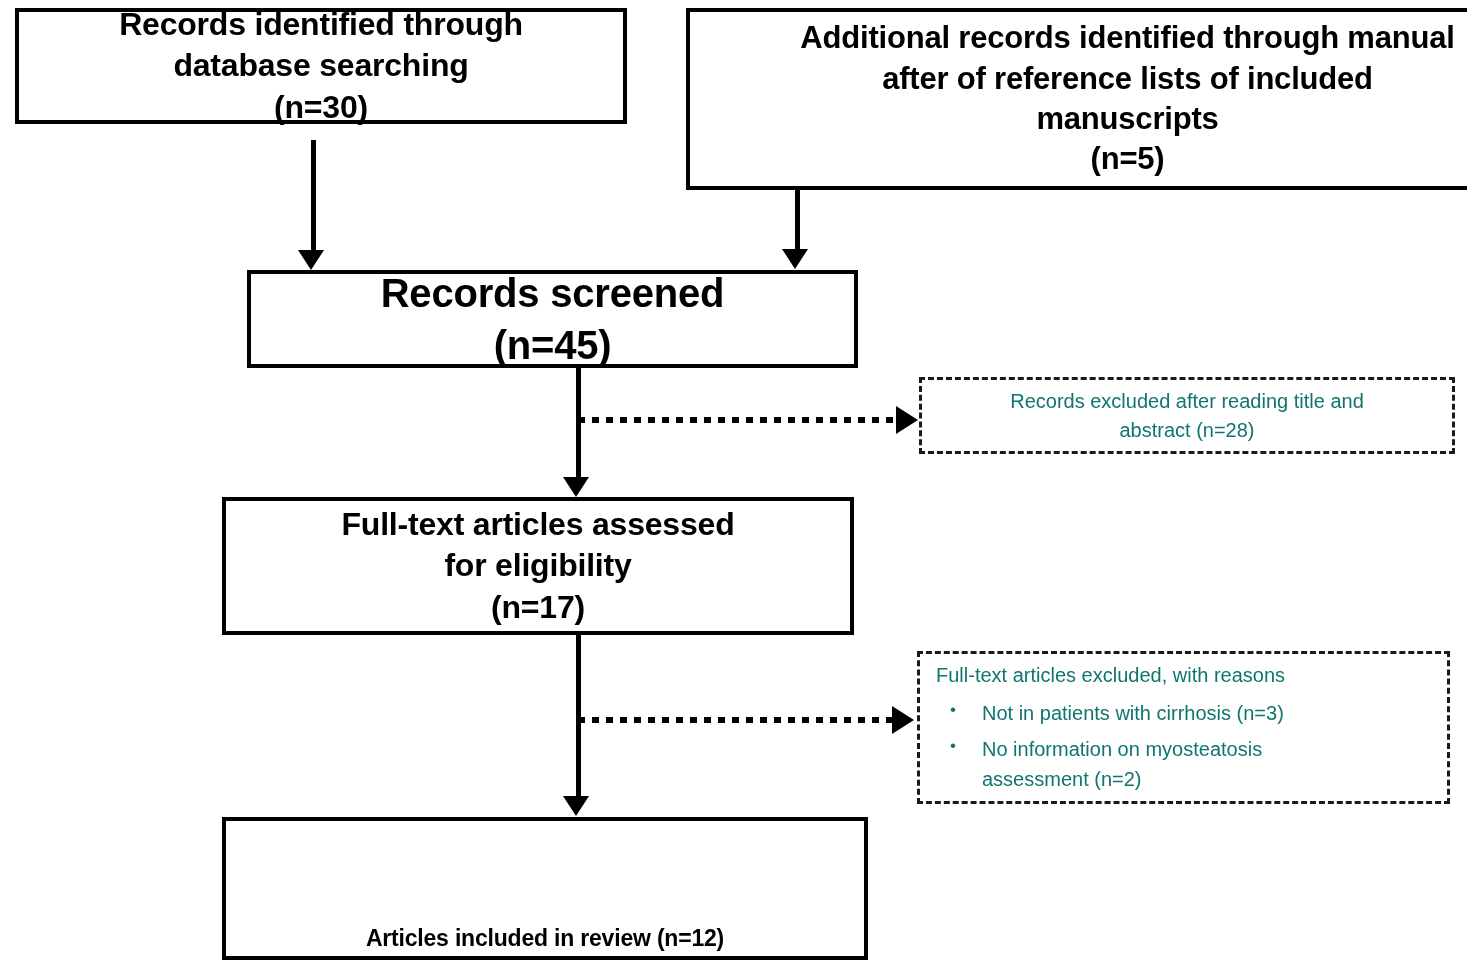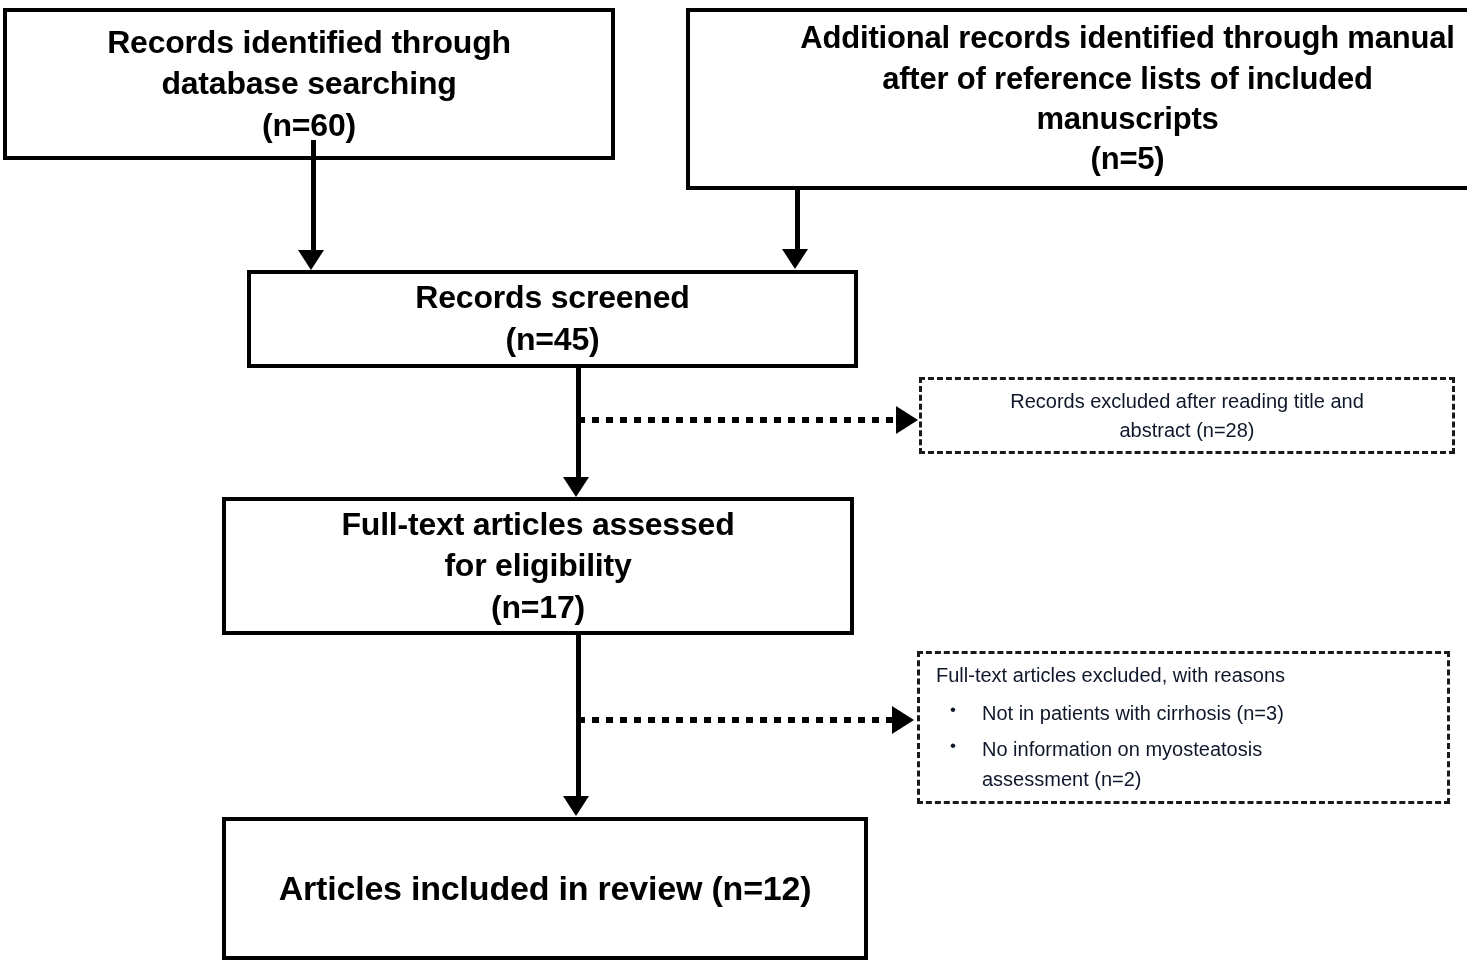--- a/index.html
+++ b/index.html
@@ -30,33 +30,33 @@
     justify-content: center;
     text-align: center;
     font-weight: bold;
     line-height: 1.30;
     letter-spacing: -0.2px;
     padding: 2px 8px;
   }
   .node .lines { width: 100%; }
   .node .ln { display: block; }
 
-  #box-identified   { left: 3px;   top: 8px;   width: 612px; height: 152px; font-size: 32px; }
+  #box-identified   { left: 15px;   top: 8px;   width: 612px; height: 116px; font-size: 32px; }
   #box-additional   { left: 686px; top: 8px;   width: 867px; height: 182px; font-size: 31px; padding-left: 24px; }
-  #box-screened     { left: 247px; top: 270px; width: 611px; height: 98px;  font-size: 32px; }
+  #box-screened     { left: 247px; top: 270px; width: 611px; height: 98px;  font-size: 40px; }
   #box-fulltext     { left: 222px; top: 497px; width: 632px; height: 138px; font-size: 32px; }
-  #box-included     { left: 222px; top: 817px; width: 646px; height: 143px; font-size: 34px; }
+  #box-included     { left: 222px; top: 817px; width: 646px; height: 143px; font-size: 23px; align-items: flex-end; }
 
   
   .node-dashed {
     position: absolute;
     box-sizing: border-box;
     border: 3px dashed #1a1a1a;
     background: #ffffff;
-    color: #0f172a;
+    color: #0f766e;
     font-weight: normal;
     font-size: 20px;
     line-height: 1.45;
     padding: 6px 10px;
   }
   #box-excluded-screen {
     left: 919px; top: 377px; width: 536px; height: 77px;
     display: flex; align-items: center; justify-content: center; text-align: center;
   }
   #box-excluded-screen .ln { display: block; }
@@ -129,21 +129,21 @@
 </style>
 </head>
 <body>
 
 <div id="diagram">
 
   <div class="node" id="box-identified">
     <div class="lines">
       <span class="ln">Records identified through</span>
       <span class="ln">database searching</span>
-      <span class="ln">(n=60)</span>
+      <span class="ln">(n=30)</span>
     </div>
   </div>
 
   <div class="node" id="box-additional">
     <div class="lines">
       <span class="ln">Additional records identified through manual</span>
       <span class="ln">after of reference lists of included</span>
       <span class="ln">manuscripts</span>
       <span class="ln">(n=5)</span>
     </div>

